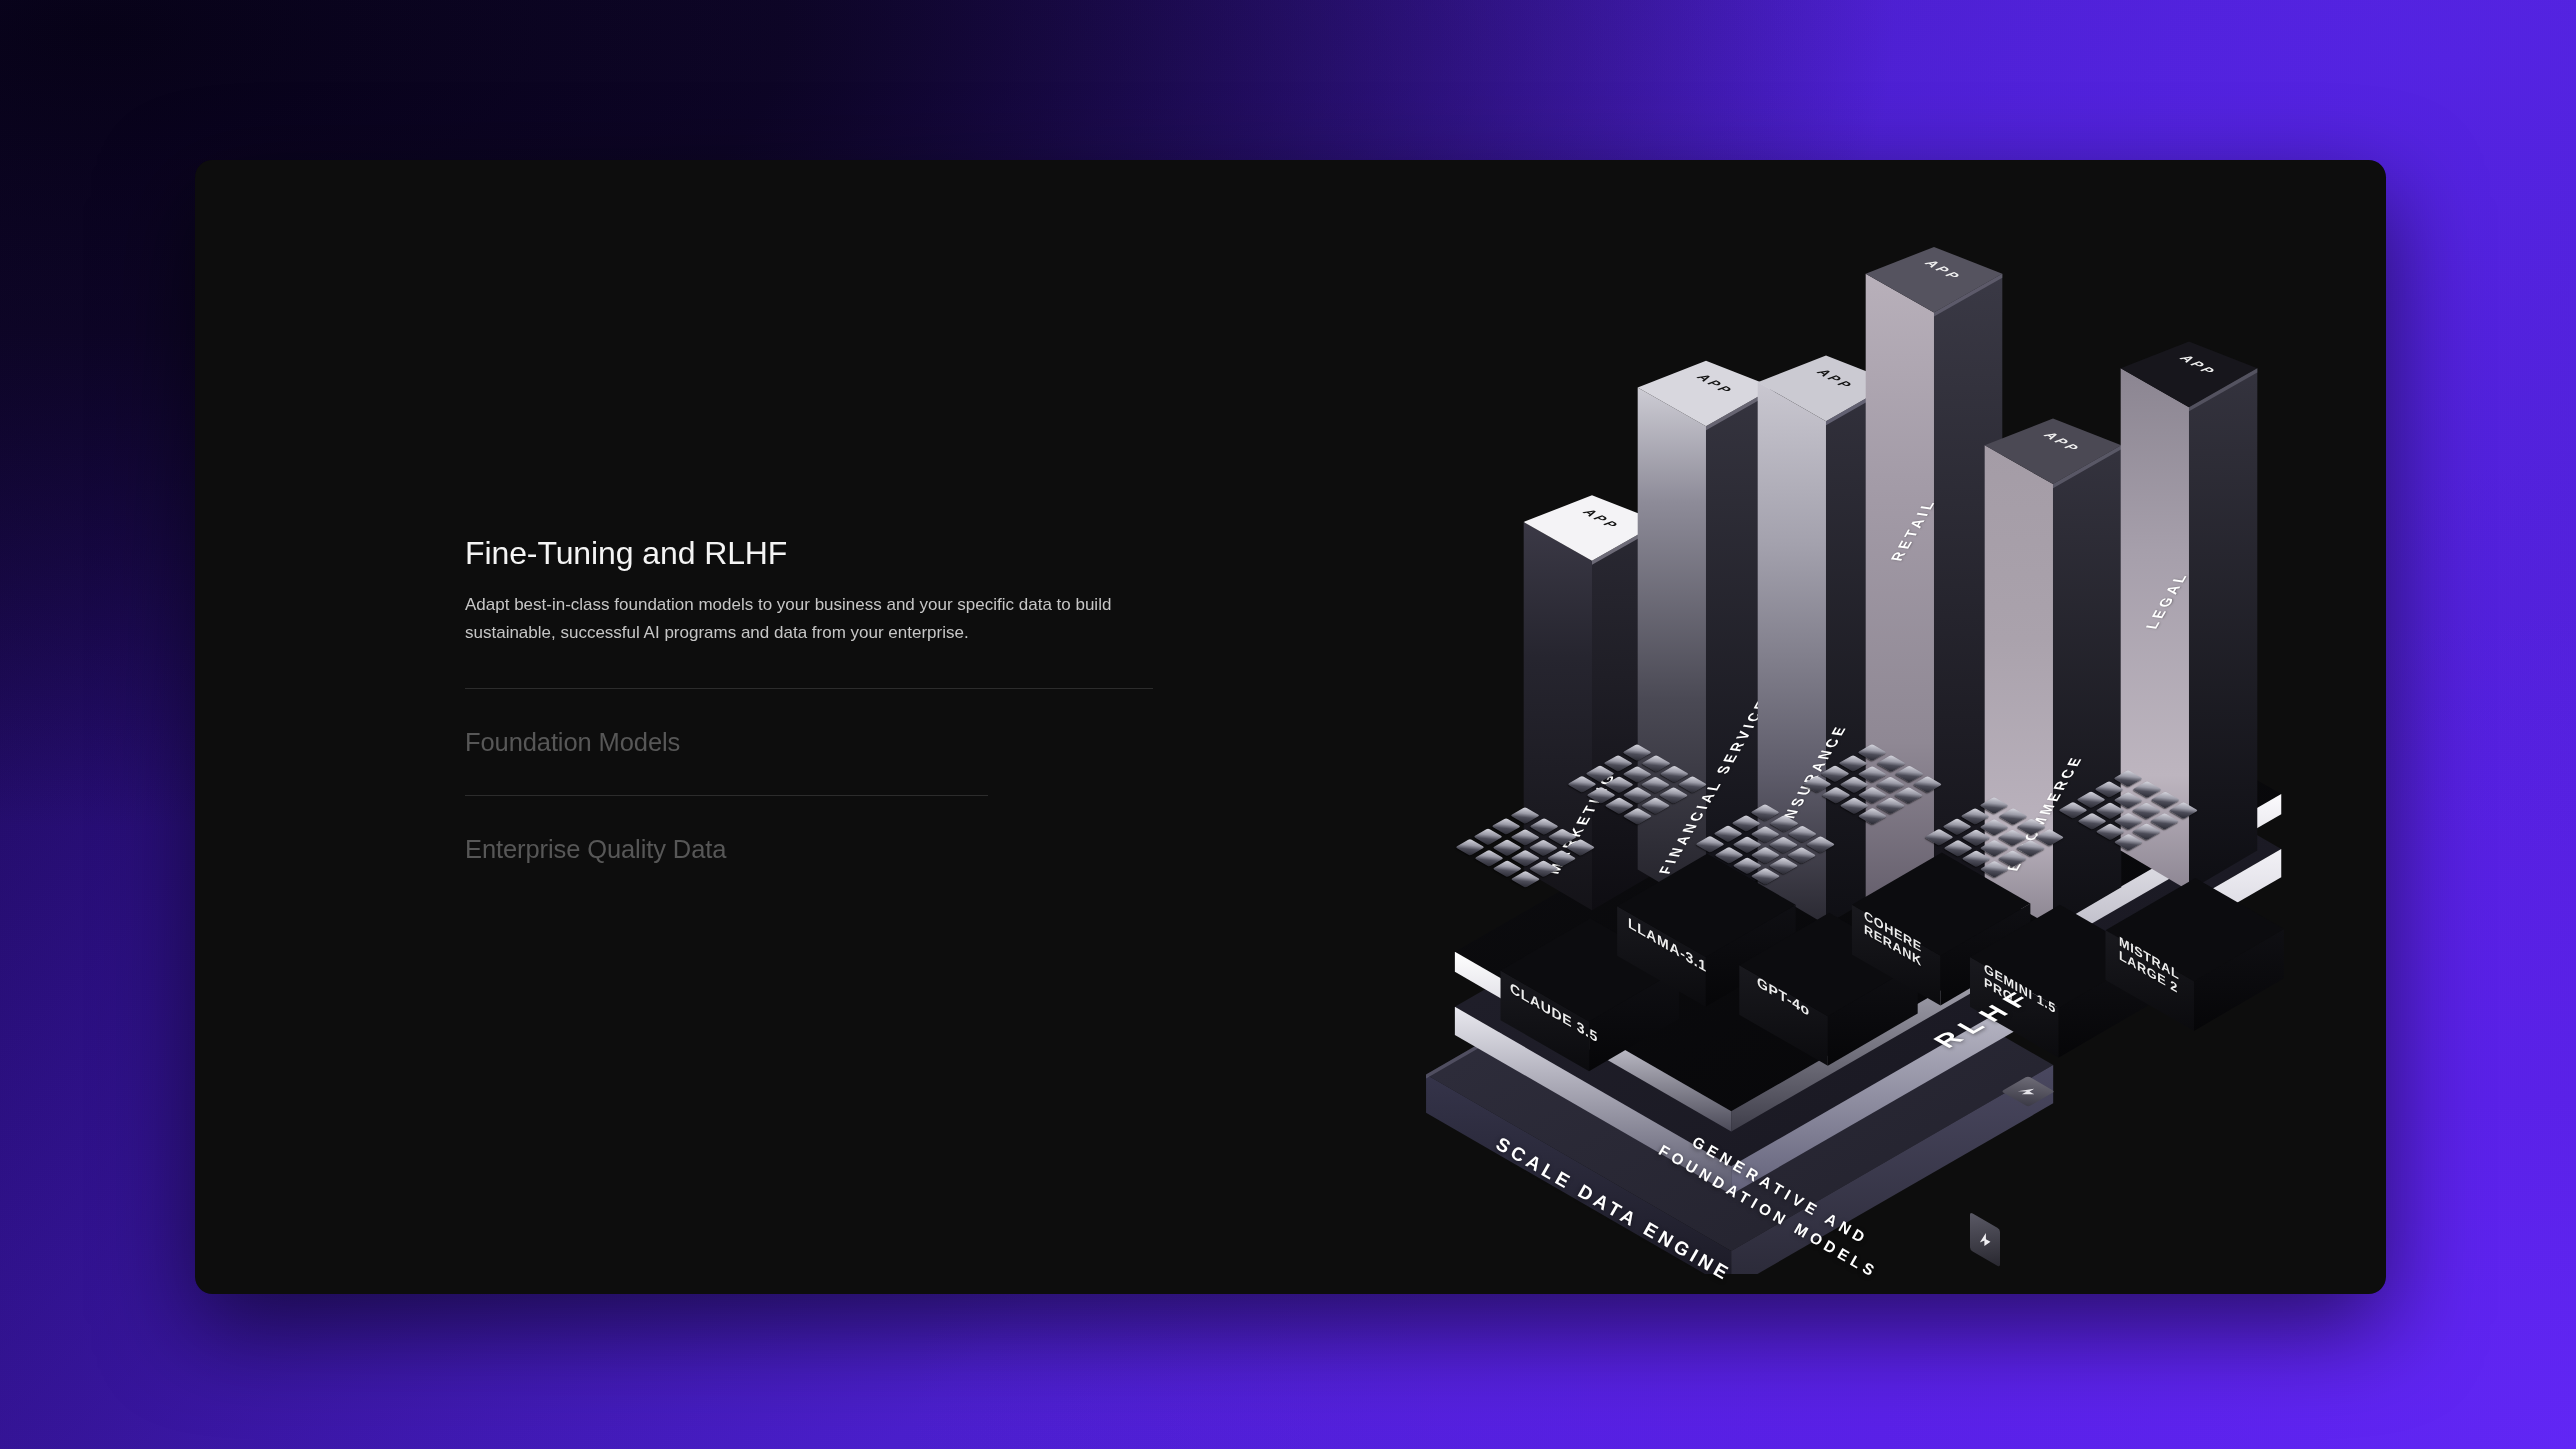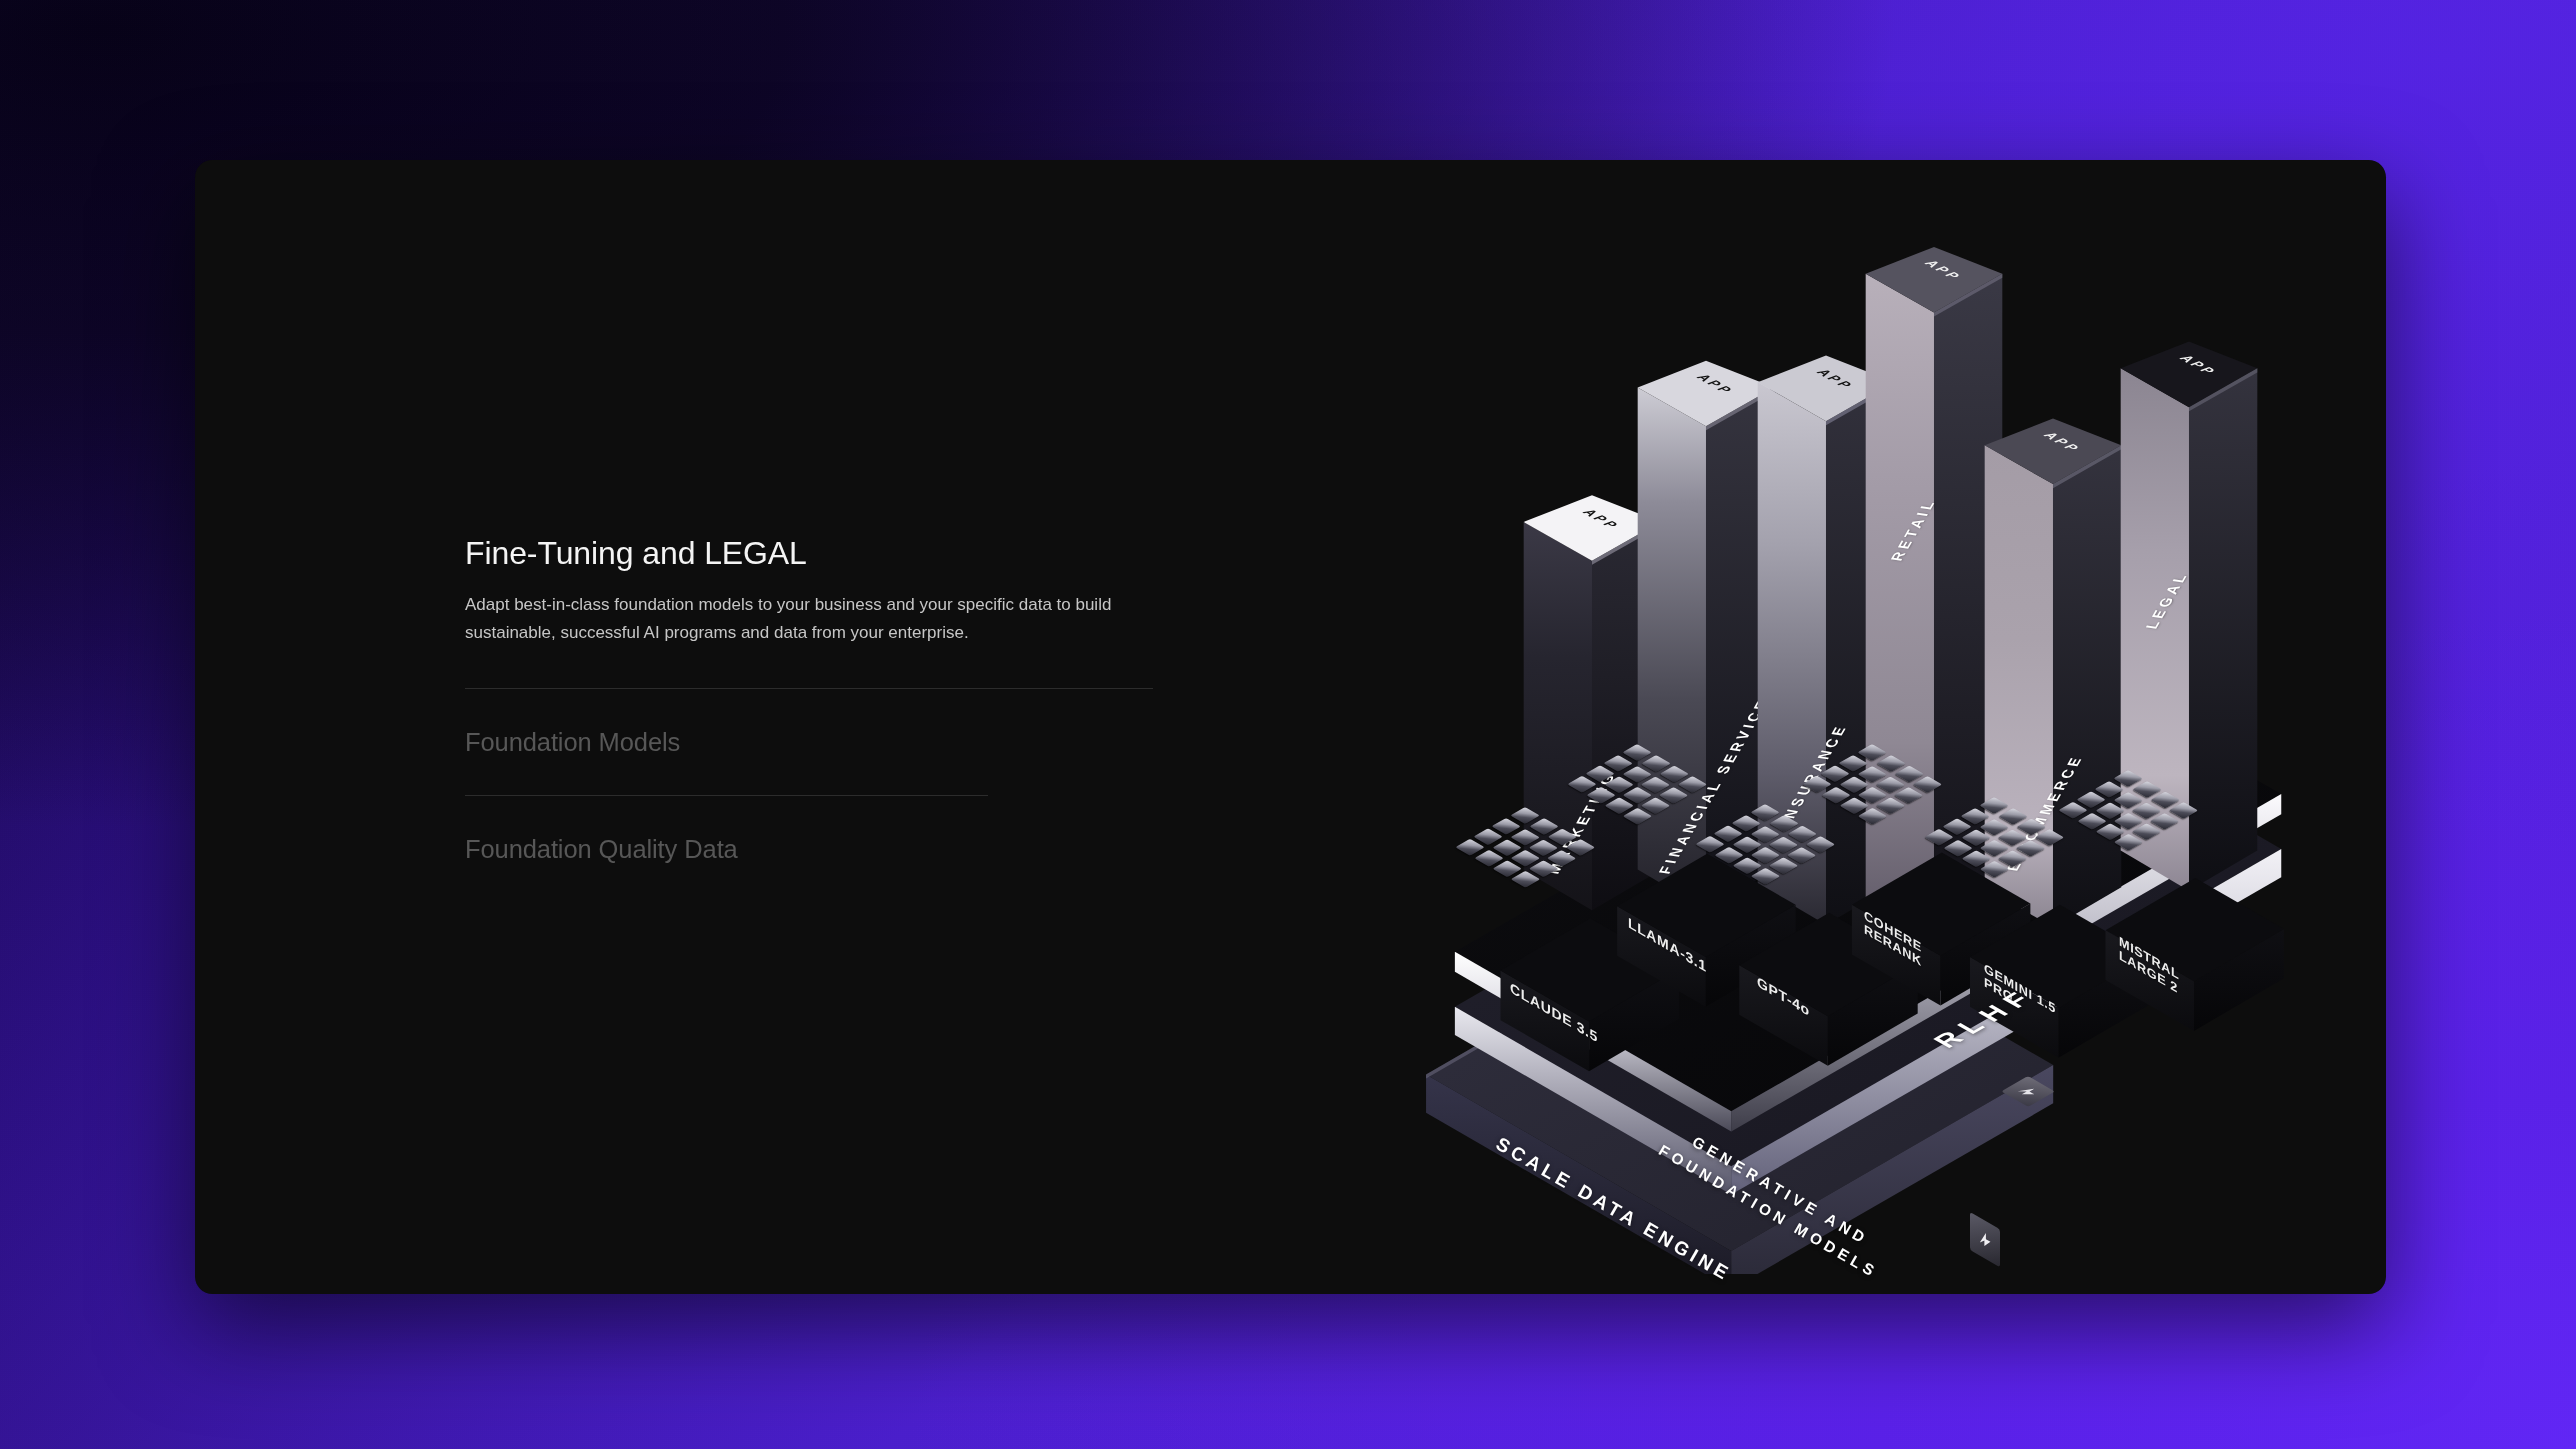--- a/index.html
+++ b/index.html
@@ -112,34 +112,34 @@
 </head>
 <body>
 
 <div id="bg-gradient"></div>
 <div id="bg-noise"></div>
 
 <div id="card">
 
   <div id="copy">
 
-    <h1 id="page-title">Fine-Tuning and LEGAL</h1>
+    <h1 id="page-title">Fine-Tuning and RLHF</h1>
 
     <p id="lede">Adapt best-in-class foundation models to your business and your specific data to build sustainable, successful AI programs and data from your enterprise.</p>
 
     <div id="divider-1" class="divider"></div>
 
     <div id="nav-item-foundation-models" class="nav-item">
       <span>Foundation Models</span>
     </div>
 
     <div id="divider-2" class="divider"></div>
 
     <div id="nav-item-enterprise-quality-data" class="nav-item">
-      <span>Foundation Quality Data</span>
+      <span>Enterprise Quality Data</span>
     </div>
   </div>
 
   <div id="scene">
 
     <svg width="939" height="1000" viewBox="0 0 1400 1490" style="position:absolute;left:0;top:0;">
       <defs>
         <linearGradient id="g-bot-top" x1="0" y1="0" x2="1" y2="1">
           <stop offset="0" stop-color="#31303f"></stop>
             <stop offset="1" stop-color="#22212c"></stop>

